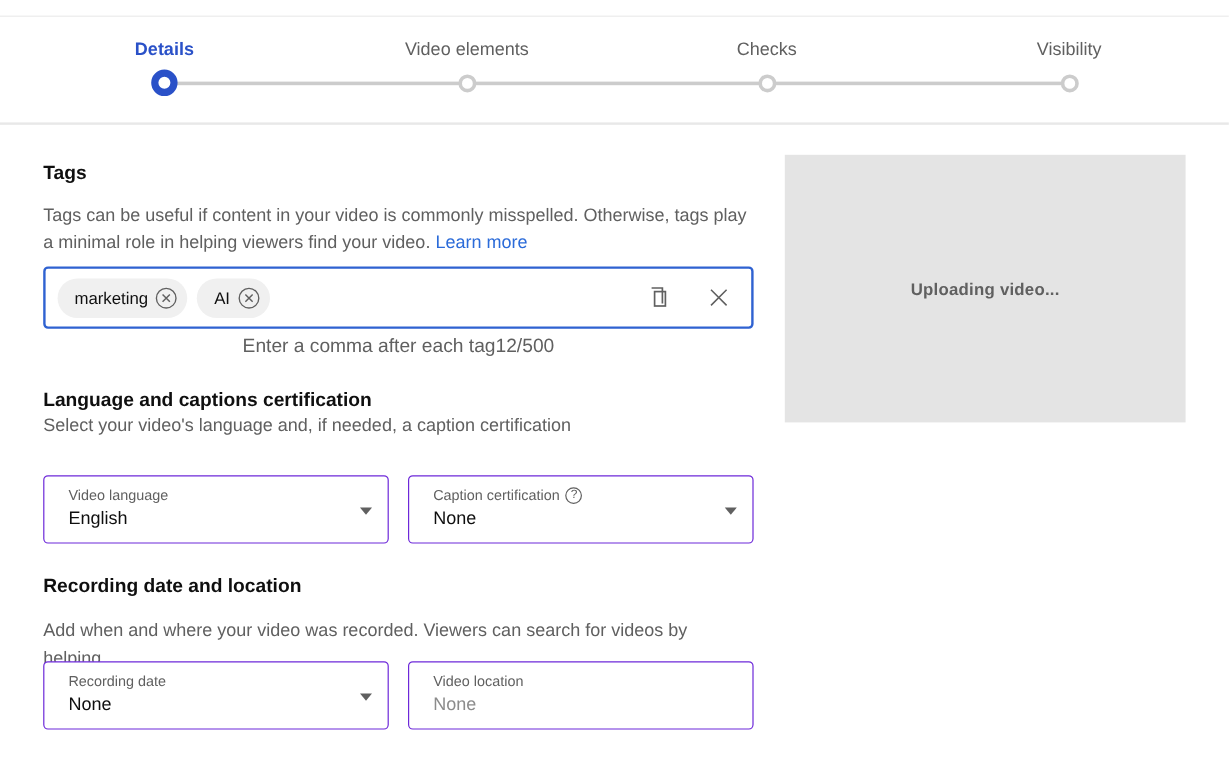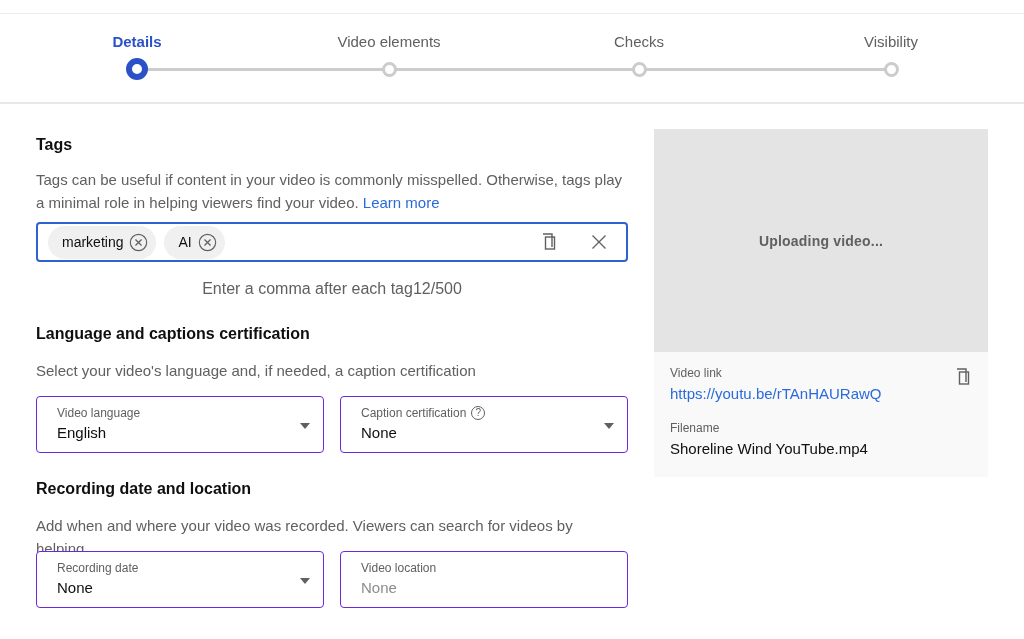--- a/index.html
+++ b/index.html
@@ -28,42 +28,42 @@
   
   .main { position:absolute; left:36px; top:129px; width:592px; }
   .sec-heading { font-size:16px; font-weight:bold; color:#0f0f0f; }
   .sec-desc { font-size:15px; color:#606060; line-height:23px; }
   a.inline-link { color:#2b6bd9; text-decoration:none; cursor:pointer; }
 
   .tags-heading { position:absolute; top:7px; left:0; }
   .tags-desc { position:absolute; top:39px; left:0; width:592px; }
 
   .tag-box {
-    position:absolute; top:93px; left:0; width:592px; height:40px;
+    position:absolute; top:93px; left:0; width:592px; height:52px;
     border:2px solid #2f62d1; border-radius:4px;
     display:flex; align-items:center; padding:0 16px 0 10px;
   }
   .chips { display:flex; gap:8px; flex:1; align-items:center; }
   .chip {
     display:flex; align-items:center; gap:6px;
     background:#f0f0f0; border-radius:17px; height:33px;
     padding:0 8px 0 14px; font-size:14px; color:#0f0f0f;
   }
   .chip-x { width:19px; height:19px; cursor:pointer; display:block; }
   .box-icons { display:flex; align-items:center; gap:28px; }
   .icon-btn { width:22px; height:22px; cursor:pointer; display:block; }
 
   .tag-helper-row {
     position:absolute; top:151px; left:0; width:592px;
     display:flex; justify-content:center;
     font-size:16px; color:#606060;
   }
 
   .lang-heading { position:absolute; top:196px; left:0; }
-  .lang-desc { position:absolute; top:230px; left:0; width:592px; }
+  .lang-desc { position:absolute; top:214px; left:0; width:592px; }
   .rec-heading { position:absolute; top:351px; left:0; }
   .rec-desc { position:absolute; top:385px; left:0; width:592px; }
 
   .field {
     position:absolute; width:288px; height:57px;
     border:1px solid #6d28d9; border-radius:4px;
     padding:9px 36px 0 20px; background:#fff; cursor:pointer;
   }
   .field .flabel { font-size:12px; color:#606060; display:flex; align-items:center; gap:5px; }
   .field .fvalue { font-size:15px; color:#0f0f0f; margin-top:4px; }
@@ -199,24 +199,13 @@
     <div class="flabel">Video location</div>
     <div class="fvalue placeholder">None</div>
   </div>
 
 </div>
 
 <div class="sidebar">
   <div class="preview">
     <span class="preview-text">Uploading video...</span>
   </div>
-  <div class="video-info">
-    <div class="vi-label">Video link</div>
-    <a class="vi-link">https://youtu.be/rTAnHAURawQ</a>
-    <svg class="vi-copy" viewBox="0 0 22 22">
-      <path d="M5 3 h9 v13" fill="none" stroke="#606060" stroke-width="1.4"></path>
-      <rect x="7.5" y="6" width="9" height="12" fill="none" stroke="#606060" stroke-width="1.4"></rect>
-    </svg>
-    <div class="vi-gap"></div>
-    <div class="vi-label">Filename</div>
-    <div class="vi-filename">Shoreline Wind YouTube.mp4</div>
-  </div>
 </div>
 
 </body></html>

